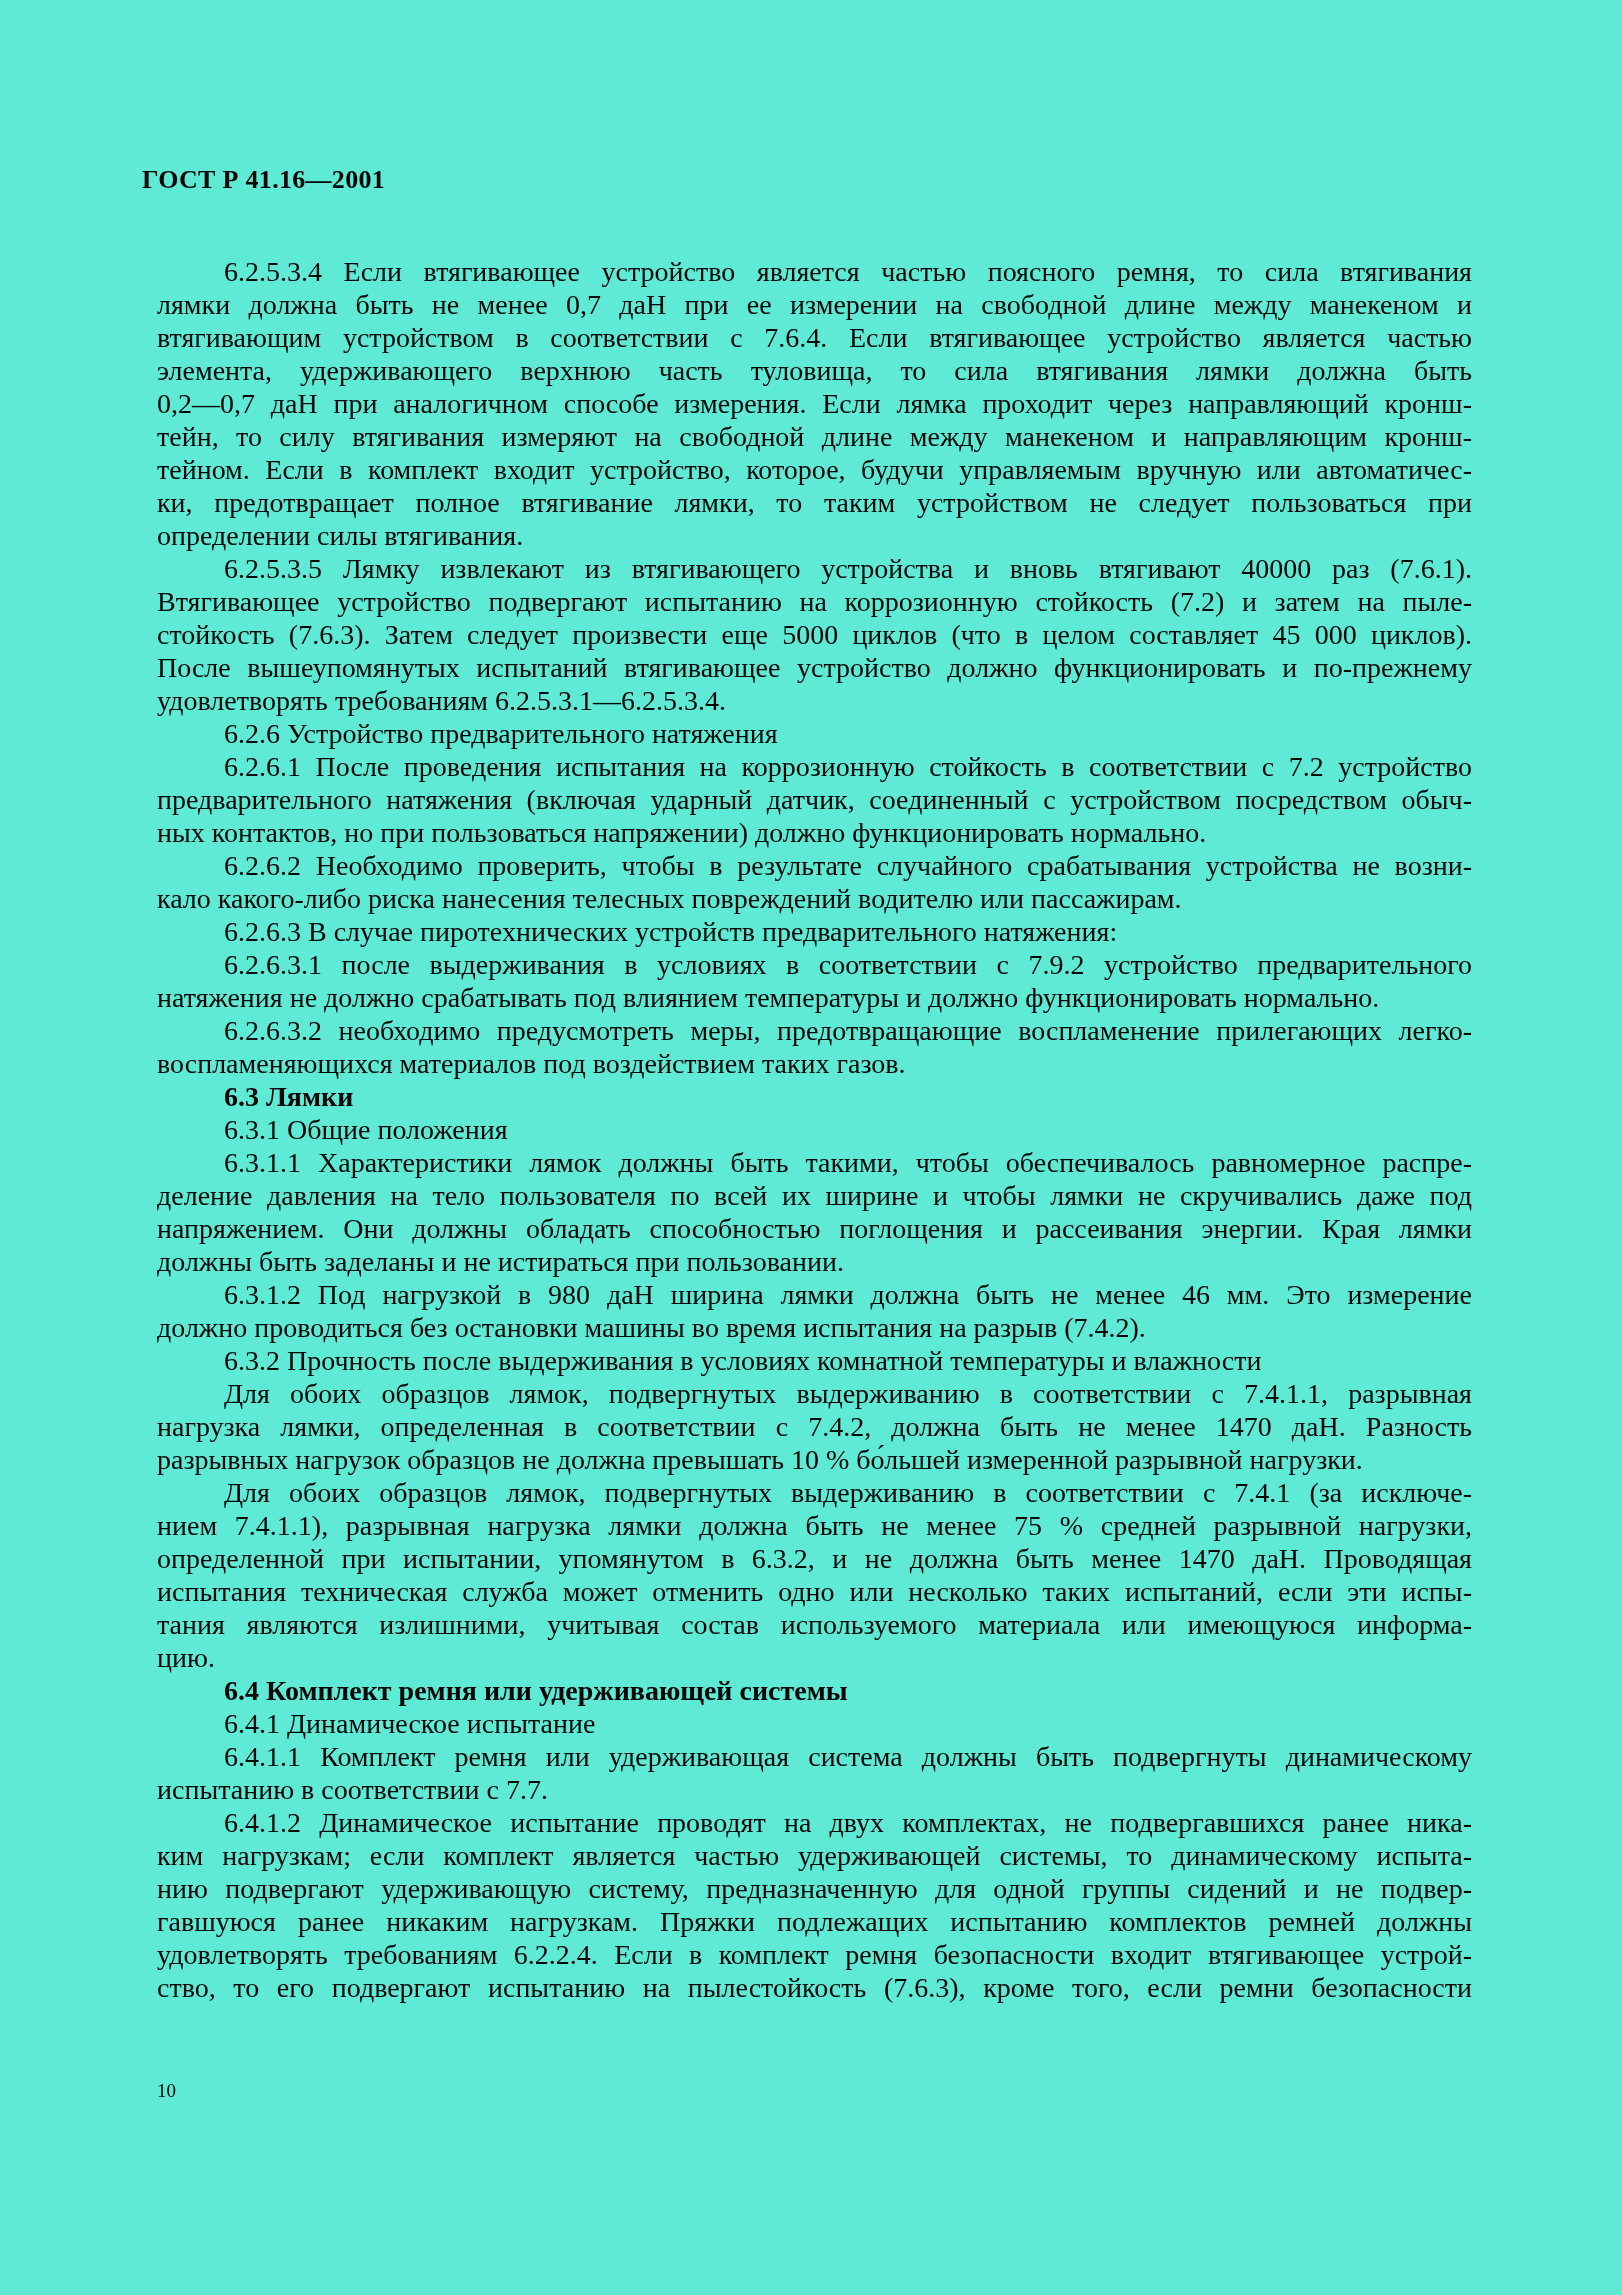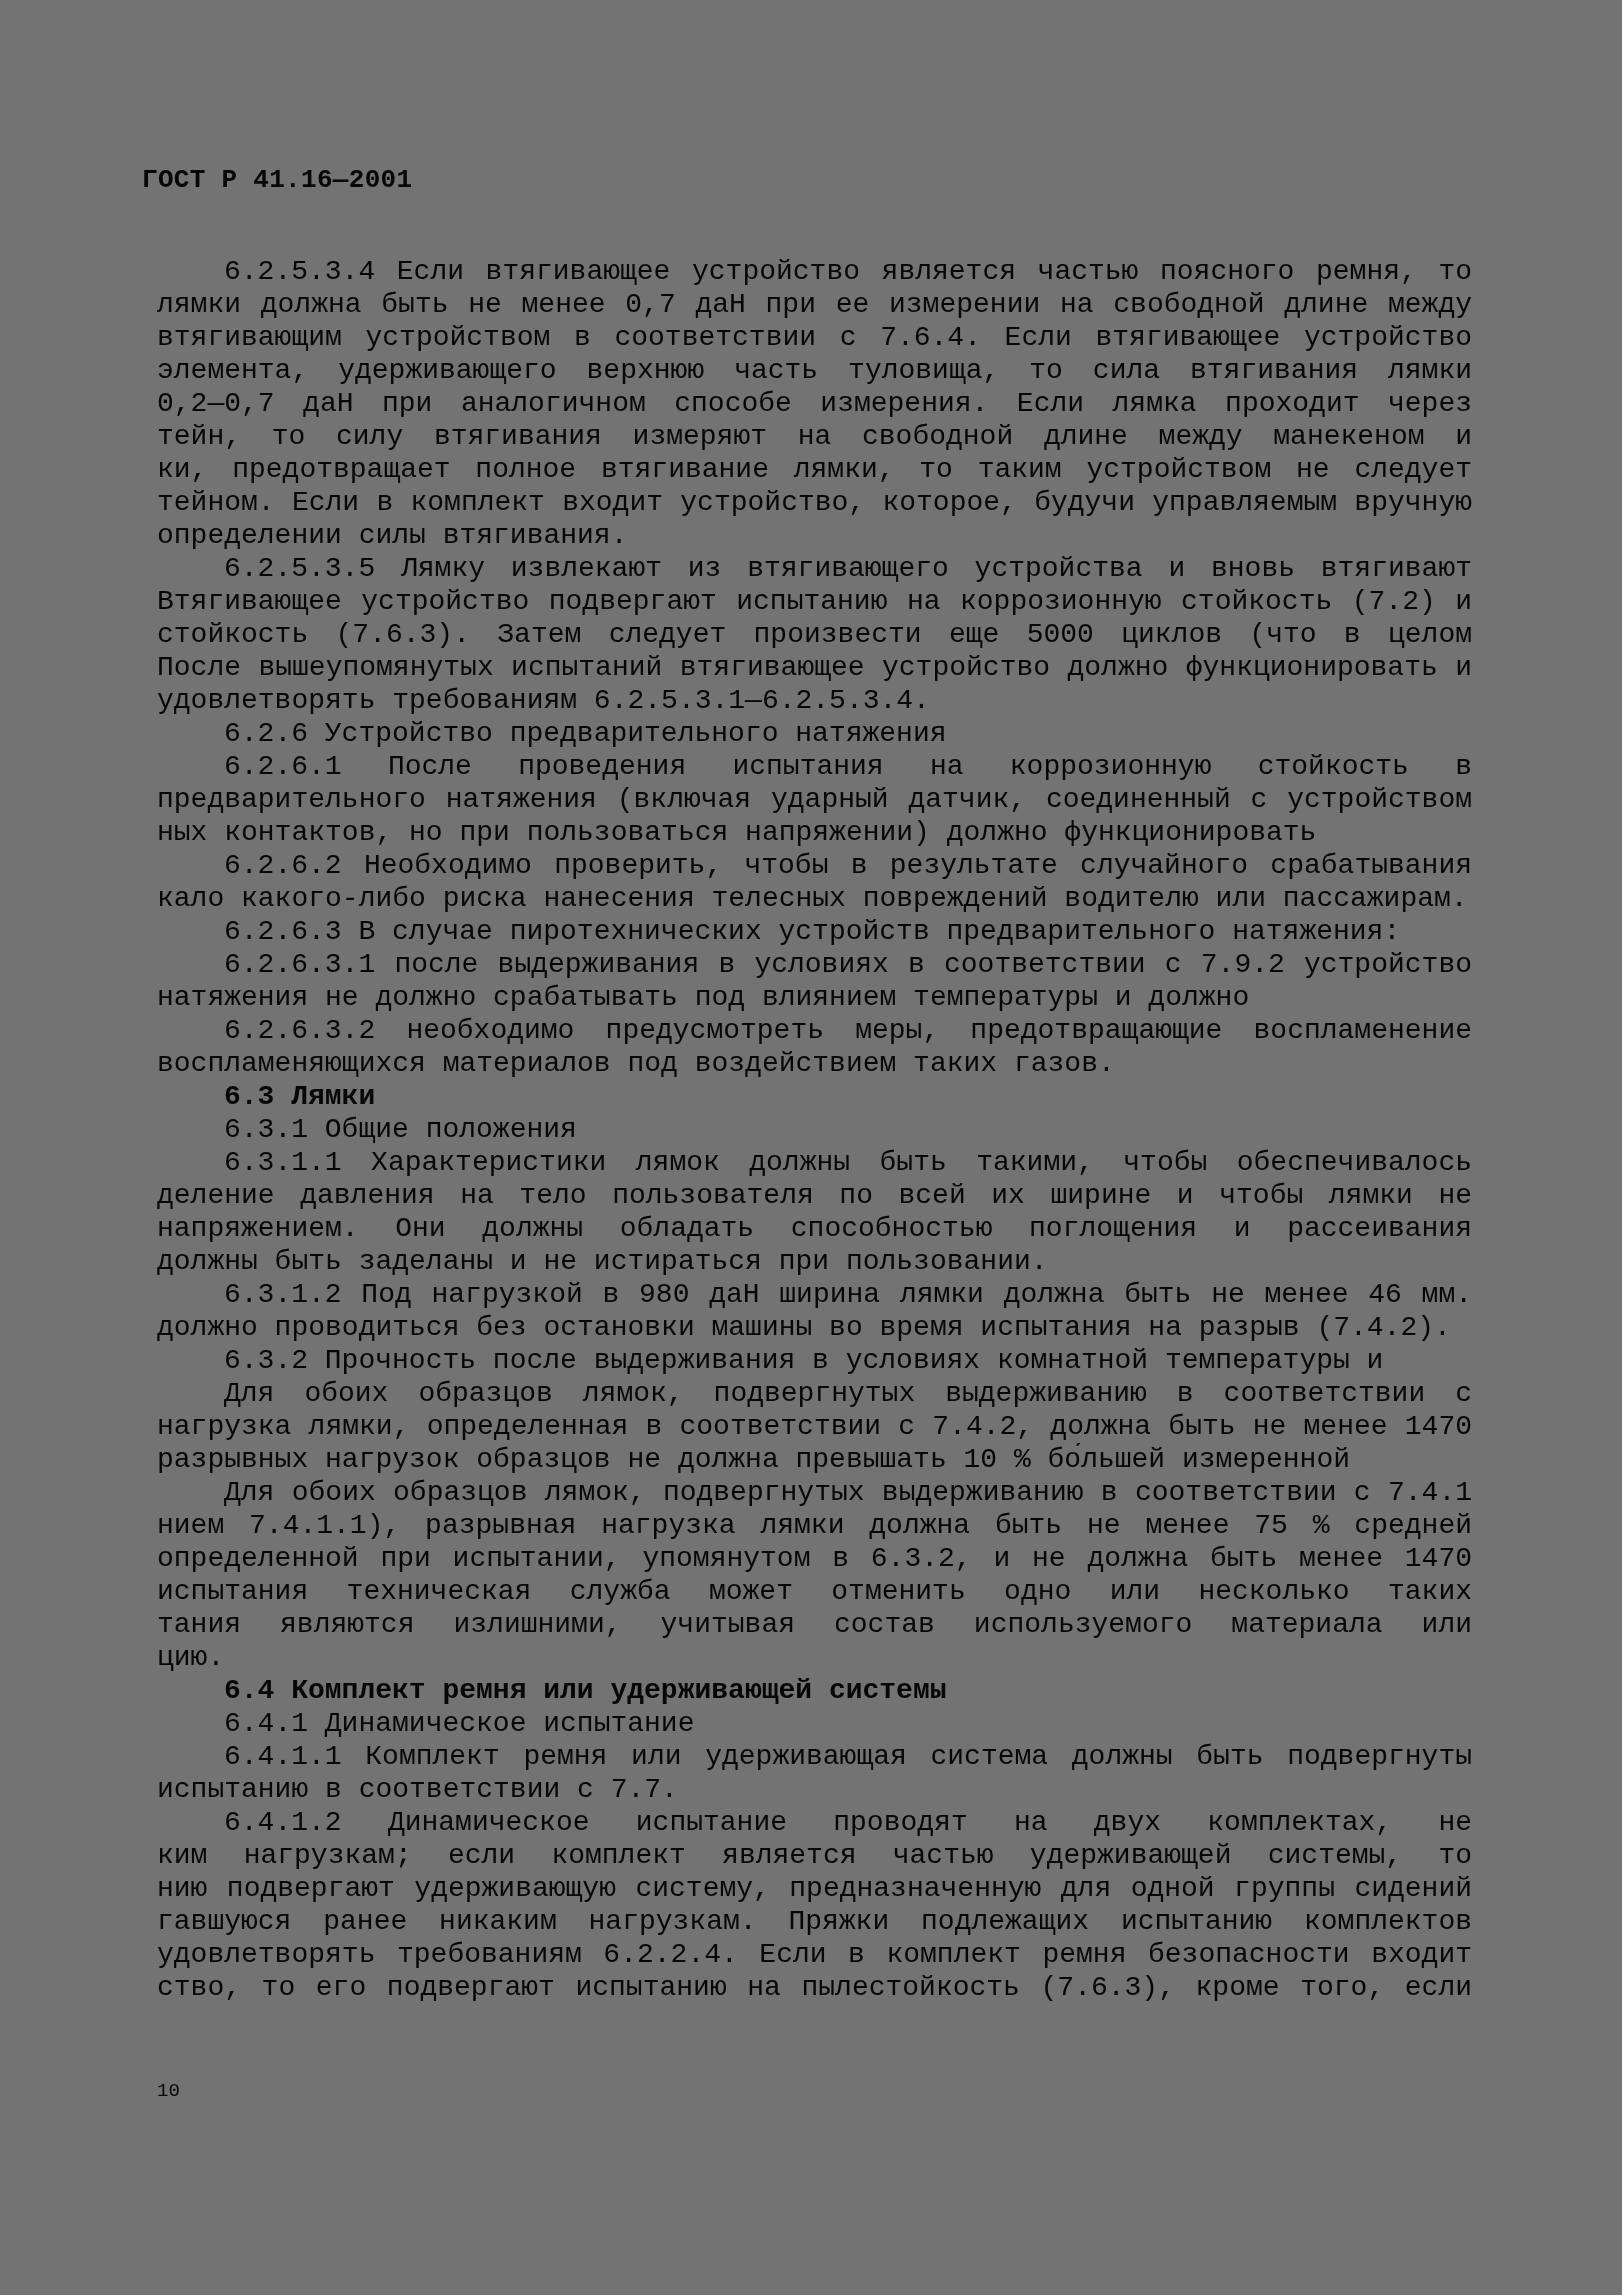--- a/index.html
+++ b/index.html
@@ -1,21 +1,21 @@
 <!DOCTYPE html>
 <html lang="ru" style="font-size:10.5px"><head>
 <meta charset="utf-8">
 <style>
   html, body { margin: 0; padding: 0; background: #9a9a9a; }
   .page {
     position: relative;
     width: 1622px;
     height: 2295px;
-    background: #737373;
-    font-family: Liberation Mono, monospace;
+    background: #5eead4;
+    font-family: Liberation Serif, serif;
     color: #070707;
     overflow: hidden;
   }
   .doc-header {
     position: absolute;
     left: 142px;
     top: 165px;
     font-size: 26px;
     font-weight: bold;
     letter-spacing: 0.3px;
@@ -53,22 +53,22 @@
 <div class="page">
   <div class="doc-header">ГОСТ Р 41.16—2001</div>
 
   <div class="body-block" id="body-block">
       <div class="line just ind">6.2.5.3.4 Если втягивающее устройство является частью поясного ремня, то сила втягивания</div>
       <div class="line just">лямки должна быть не менее 0,7 даН при ее измерении на свободной длине между манекеном и</div>
       <div class="line just">втягивающим устройством в соответствии с 7.6.4. Если втягивающее устройство является частью</div>
       <div class="line just">элемента, удерживающего верхнюю часть туловища, то сила втягивания лямки должна быть</div>
       <div class="line just">0,2—0,7 даН при аналогичном способе измерения. Если лямка проходит через направляющий кронш-</div>
       <div class="line just">тейн, то силу втягивания измеряют на свободной длине между манекеном и направляющим кронш-</div>
+      <div class="line just">тейном. Если в комплект входит устройство, которое, будучи управляемым вручную или автоматичес-</div>
       <div class="line just">ки, предотвращает полное втягивание лямки, то таким устройством не следует пользоваться при</div>
-      <div class="line just">тейном. Если в комплект входит устройство, которое, будучи управляемым вручную или автоматичес-</div>
       <div class="line">определении силы втягивания.</div>
       <div class="line just ind">6.2.5.3.5 Лямку извлекают из втягивающего устройства и вновь втягивают 40000 раз (7.6.1).</div>
       <div class="line just">Втягивающее устройство подвергают испытанию на коррозионную стойкость (7.2) и затем на пыле-</div>
       <div class="line just">стойкость (7.6.3). Затем следует произвести еще 5000 циклов (что в целом составляет 45 000 циклов).</div>
       <div class="line just">После вышеупомянутых испытаний втягивающее устройство должно функционировать и по-прежнему</div>
       <div class="line">удовлетворять требованиям 6.2.5.3.1—6.2.5.3.4.</div>
       <div class="line ind">6.2.6 Устройство предварительного натяжения</div>
       <div class="line just ind">6.2.6.1 После проведения испытания на коррозионную стойкость в соответствии с 7.2 устройство</div>
       <div class="line just">предварительного натяжения (включая ударный датчик, соединенный с устройством посредством обыч-</div>
       <div class="line">ных контактов, но при пользоваться напряжении) должно функционировать нормально.</div>

